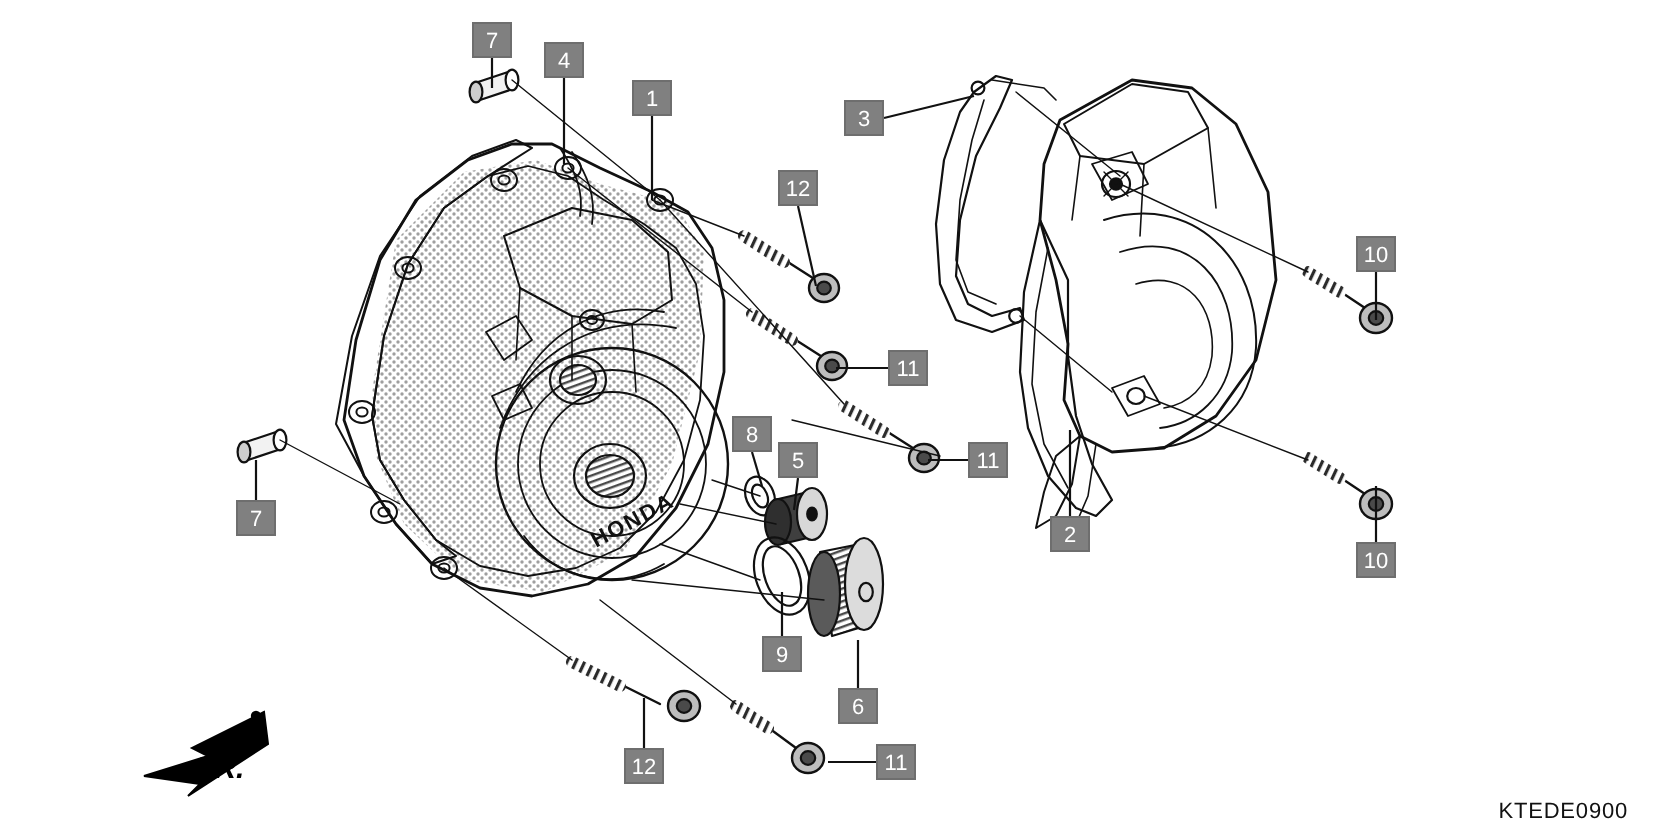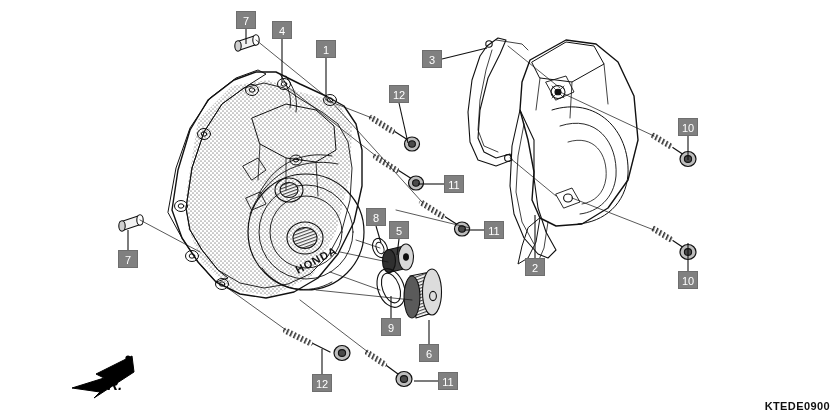--- a/index.html
+++ b/index.html
@@ -6,23 +6,23 @@
   body{width:840px;height:420px;overflow:hidden;font-family:"Liberation Sans",sans-serif;}
   #stage{position:relative;width:840px;height:420px;background:#fff;}
   #art{position:absolute;left:0;top:0;width:840px;height:420px;}
   .callout{
     position:absolute;width:20px;height:18px;background:#808080;
     color:#ffffff;font-family:"Liberation Sans",sans-serif;font-size:11px;
     line-height:18px;text-align:center;box-sizing:border-box;
     border:1px solid #6e6e6e;letter-spacing:0px;
   }
   #partcode{
-    position:absolute;right:10px;bottom:8px;
+    position:absolute;right:26px;bottom:8px;
     font-family:"Liberation Sans",sans-serif;font-size:11px;
-    font-weight:bold;color:#111111;letter-spacing:0.4px;margin-top:16px;
+    font-weight:normal;color:#111111;letter-spacing:0.4px;margin-top:16px;
   }
   #frlabel{
     position:absolute;left:98px;top:352px;
     font-family:"Liberation Sans",sans-serif;font-size:15px;
     font-weight:bold;color:#000000;font-style:italic;margin-top:24px;
   }
 </style>
 </head>
 <body>
 

